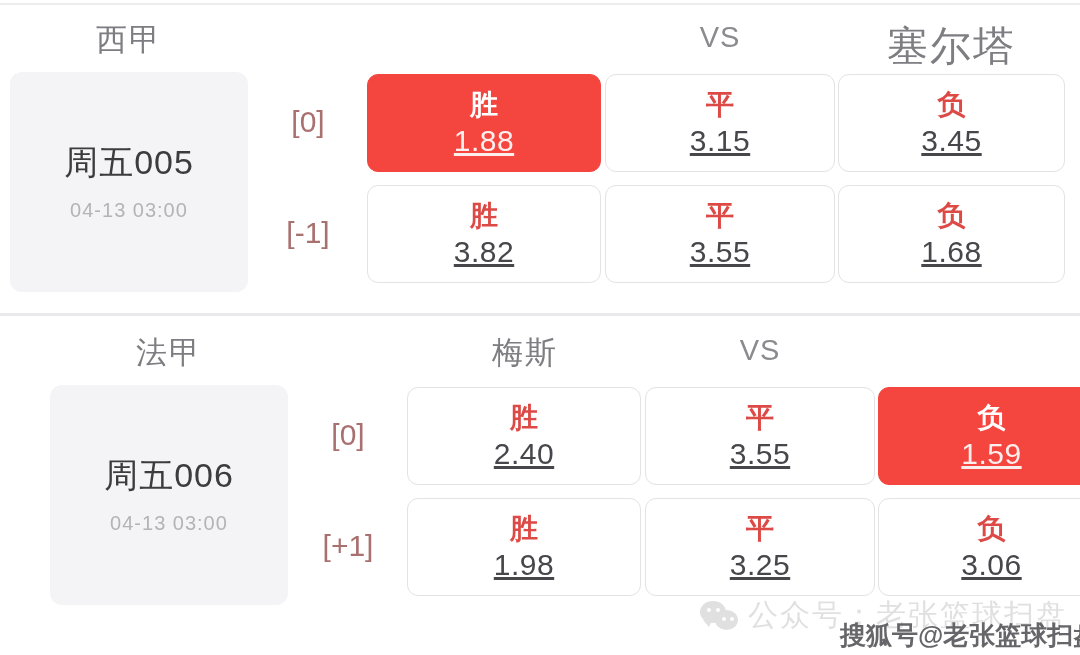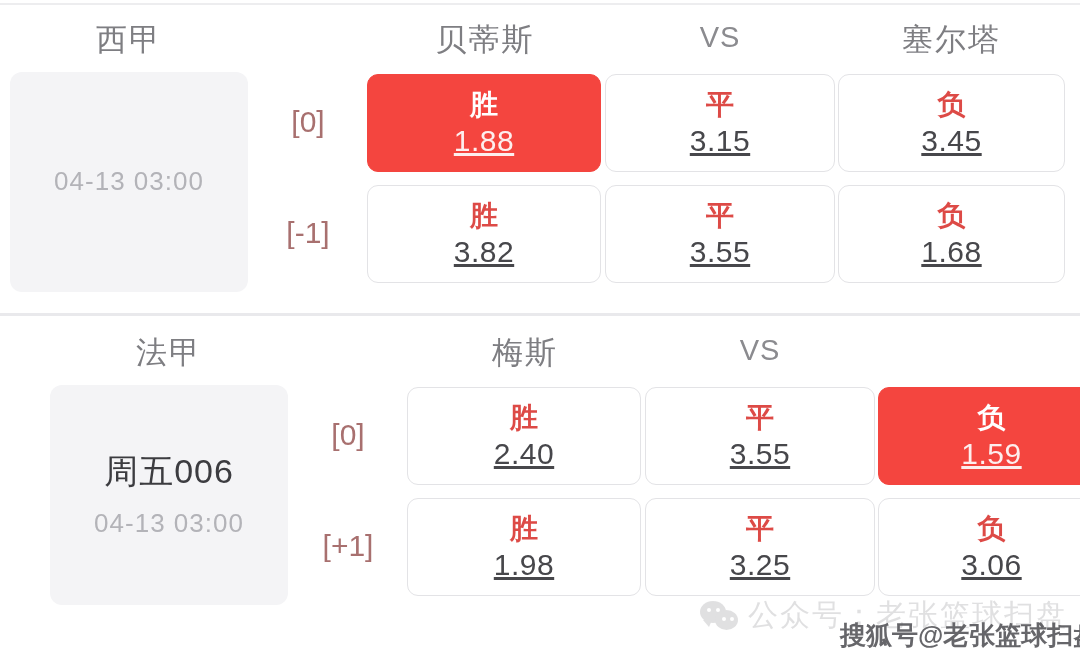--- a/index.html
+++ b/index.html
@@ -94,21 +94,21 @@
     color: #8b8b8f;
     letter-spacing: 1px;
   }
 
   .hdr-away {
     position: absolute;
     left: 838px;
     top: 12px;
     width: 227px;
     text-align: center;
-    font-size: 31px;
+    font-size: 41px;
     color: #7e7e82;
     letter-spacing: 2px;
   }
 
   
   .info-card {
     position: absolute;
     left: 10px;
     top: 65px;
     width: 238px;
@@ -123,21 +123,21 @@
 
   .info-code {
     font-size: 34px;
     color: #3c3c40;
     letter-spacing: 1px;
     line-height: 1.2;
     margin-bottom: 16px;
   }
 
   .info-time {
-    font-size: 26px;
+    font-size: 20px;
     color: #b3b3b8;
     letter-spacing: 1px;
     line-height: 1.2;
   }
 
   
   .odds-row {
     position: absolute;
     left: 0;
     width: 1080px;
@@ -273,26 +273,26 @@
 <body>
 
 <div class="page">
 
   <div class="top-rule"></div>
 
   <div class="match-block" id="block-0">
 
     <div class="hdr">
       <div class="hdr-league">西甲</div>
-      <div class="hdr-home">贝蒂斯</div>
       <div class="hdr-vs">VS</div>
       <div class="hdr-away">塞尔塔</div>
     </div>
 
     <div class="info-card">
+      <div class="info-code">周五005</div>
       <div class="info-time">04-13 03:00</div>
     </div>
 
     <div class="odds-row row-0">
       <div class="handicap">[0]</div>
 
       <div class="odds-cell c0 selected">
         <div class="odds-label">胜</div>
         <div class="odds-value">1.88</div>
       </div>

